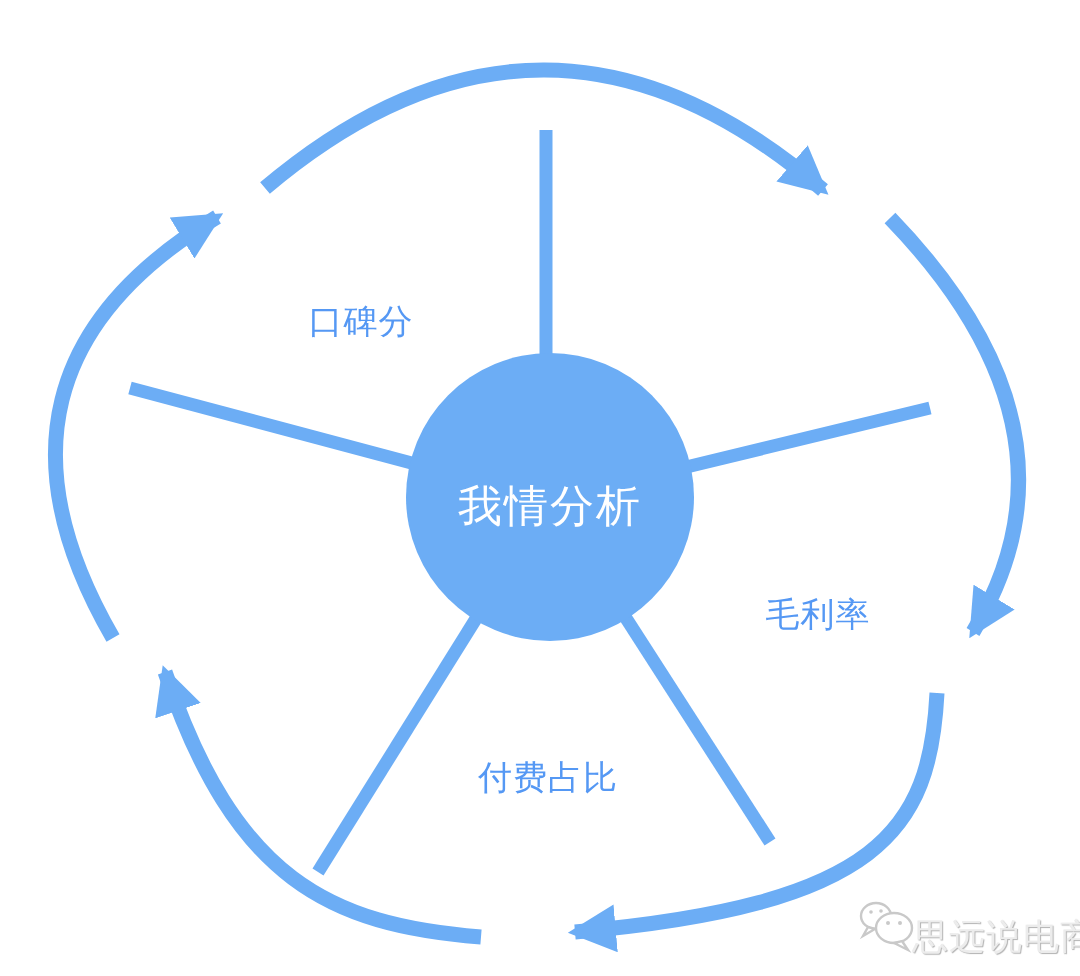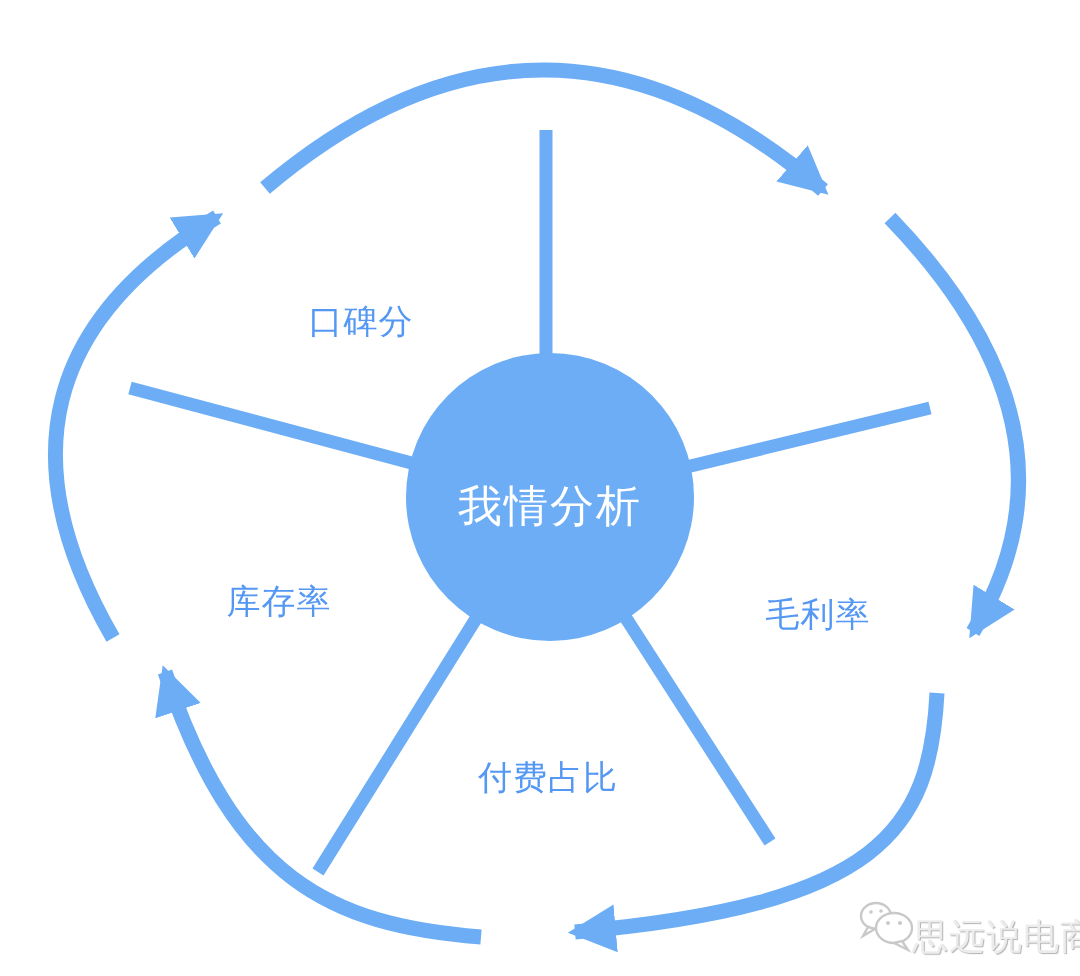--- a/index.html
+++ b/index.html
@@ -95,19 +95,18 @@
         <circle cx="25" cy="11" r="1.8"></circle>
         <circle cx="32" cy="23" r="2"></circle>
         <circle cx="44" cy="23" r="2"></circle>
       </g>
     </g>
   </svg>
 
   <div class="node-label label-koubei">口碑分</div>
   <div class="node-label label-maoli">毛利率</div>
   <div class="node-label label-fufei">付费占比</div>
-  <div class="node-label label-kucun">库存率</div>
 
   <div class="center-label">我情分析</div>
 
   <div class="watermark">思远说电商</div>
 
 </div>
 
 </body></html>

